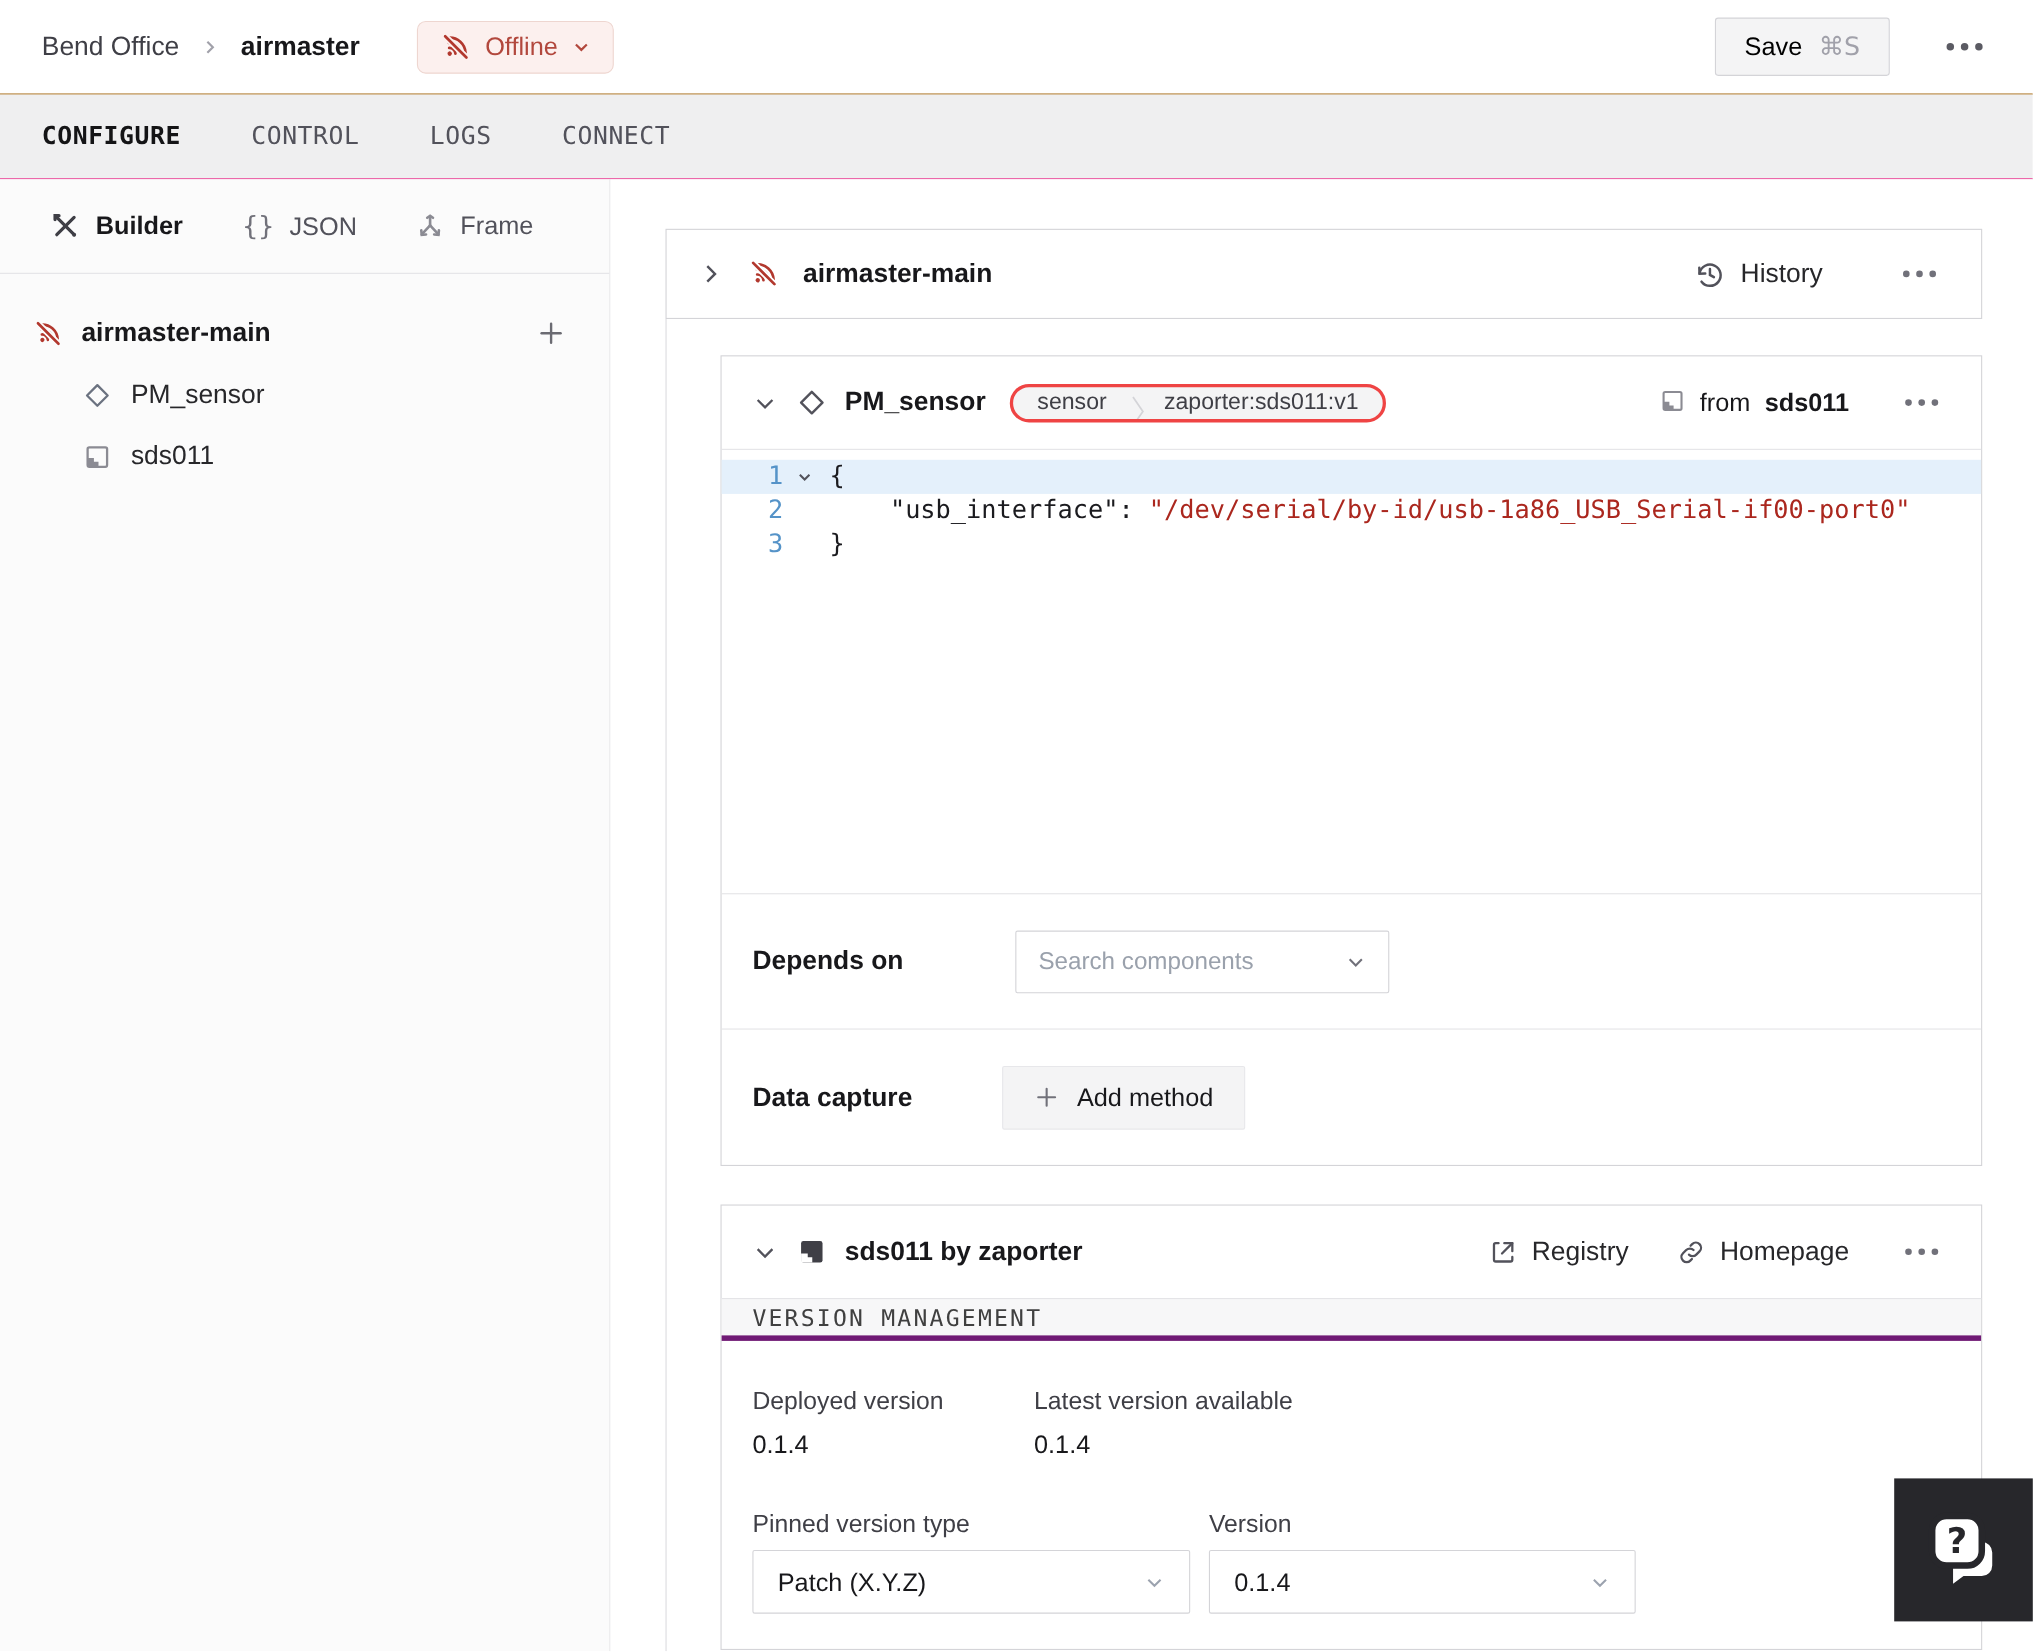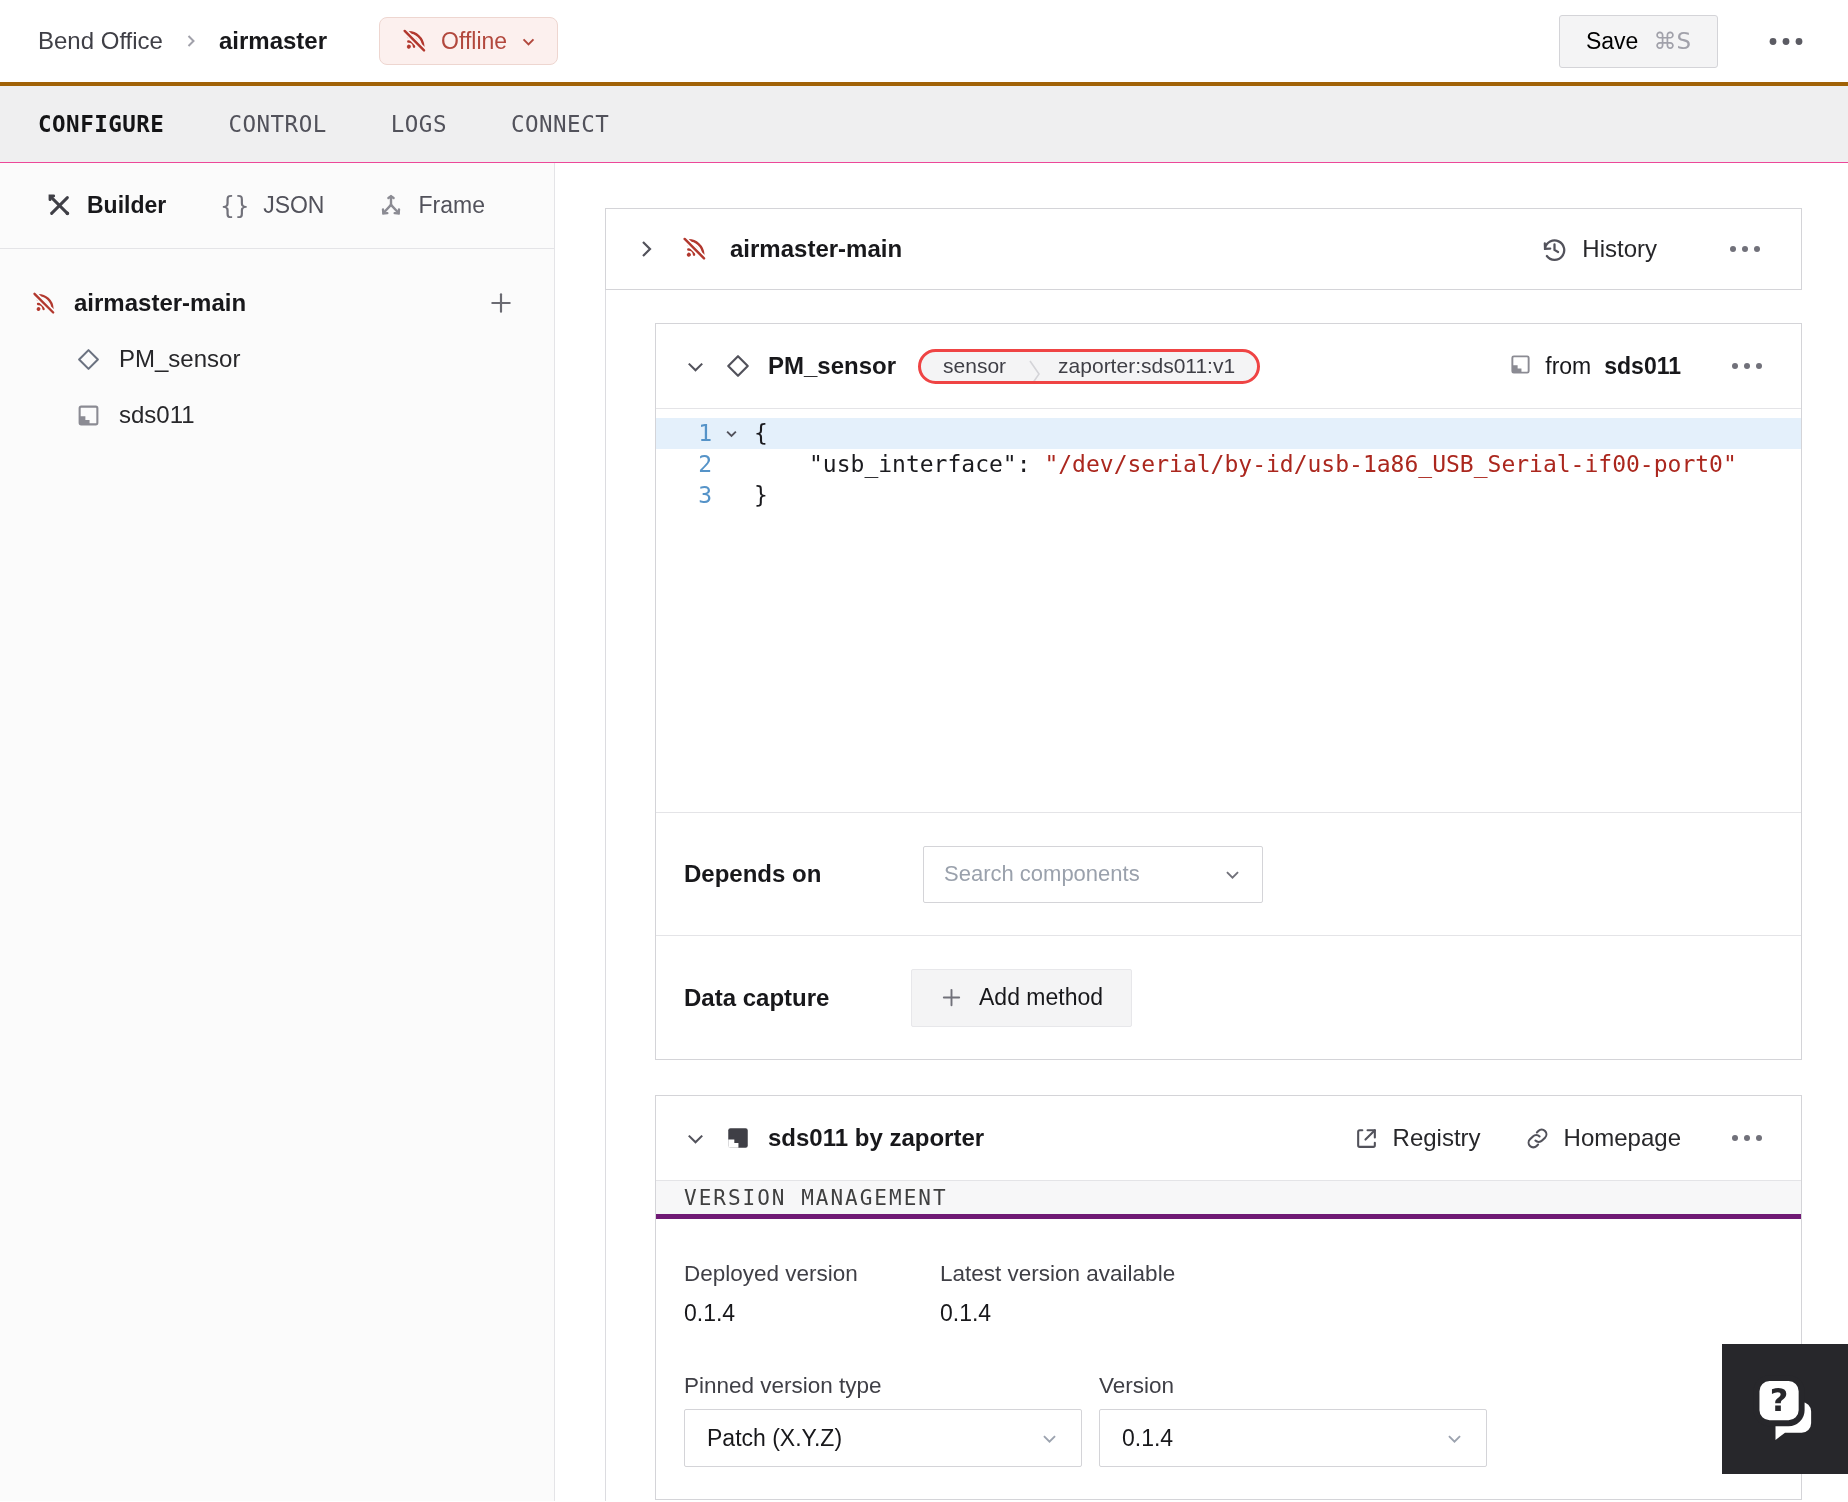--- a/index.html
+++ b/index.html
@@ -1,40 +1,40 @@
 <!DOCTYPE html>
 <html><head>
 <meta charset="utf-8">
 <style>
   * { margin:0; padding:0; box-sizing:border-box; }
   html,body { width:1848px; height:1502px; overflow:hidden; background:#fff;
               font-family:"Liberation Sans", sans-serif; color:#18181b; }
   .mono { font-family:"DejaVu Sans Mono", monospace; }
 
   
-  .app-header { height:86px; border-bottom:4px solid #a16207; display:flex; align-items:center; padding:0 38px; background:#fff; }
+  .app-header { height:86px; border-bottom:1px solid #a16207; display:flex; align-items:center; padding:0 38px; background:#fff; }
   .crumb { font-size:24px; color:#3f3f46; display:flex; align-items:center; }
   .crumb .sep { margin:0 18px; display:flex; }
   .crumb .machine { color:#18181b; font-weight:bold; }
   .status-badge { margin-left:52px; display:flex; align-items:center; gap:13px; background:#fcf0ee; border:1px solid #eed6d0; border-radius:8px; padding:9px 20px; color:#b2483d; font-size:23px; cursor:pointer; }
   .spacer { flex:1; }
   .save-btn { display:flex; align-items:center; gap:15px; background:#f4f4f5; border:1px solid #d4d4d8; border-radius:3px; padding:12px 26px; font-size:23px; cursor:pointer; }
   .save-btn .shortcut { color:#a1a1aa; font-family:"DejaVu Sans", sans-serif; }
   .dots-btn { margin-left:44px; background:none; border:none; cursor:pointer; display:flex; padding:6px; }
 
   
   .tab-bar { height:77px; background:#efeff0; border-bottom:1px solid #ec4899; display:flex; align-items:center; padding:0 38px; gap:64px; }
   .tab { font-family:"DejaVu Sans Mono", monospace; font-size:22.5px; color:#52525b; letter-spacing:0.5px; cursor:pointer; }
   .tab.active { color:#141416; font-weight:bold; }
 
   
   .content { display:flex; height:1338px; }
   .sidebar { width:555px; border-right:1px solid #e4e4e7; background:#fbfbfb; }
   .side-toolbar { height:86px; border-bottom:1px solid #e4e4e7; display:flex; align-items:center; padding:0 46px; gap:54px; }
-  .mode { display:flex; align-items:center; gap:14px; font-size:23px; color:#52525b; cursor:pointer; }
+  .mode { display:flex; align-items:flex-end; gap:14px; font-size:23px; color:#52525b; cursor:pointer; }
   .mode.active { color:#18181b; font-weight:bold; }
   .mode .brace-glyph { font-size:24px; color:#71717a; }
   .tree { padding-top:26px; }
   .tree-row { height:56px; display:flex; align-items:center; font-size:24px; cursor:pointer; }
   .tree-row.machine { padding:0 40px 0 30px; gap:17px; font-weight:bold; }
   .tree-row.child { padding-left:76px; gap:18px; color:#27272a; }
   .add-btn { margin-left:auto; background:none; border:none; display:flex; cursor:pointer; }
 
   
   .main { flex:1; background:#fff; padding:45px 46px 0 50px; display:flex; flex-direction:column; }

